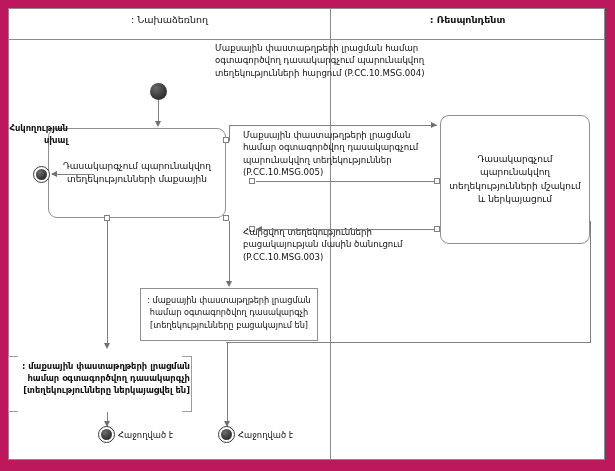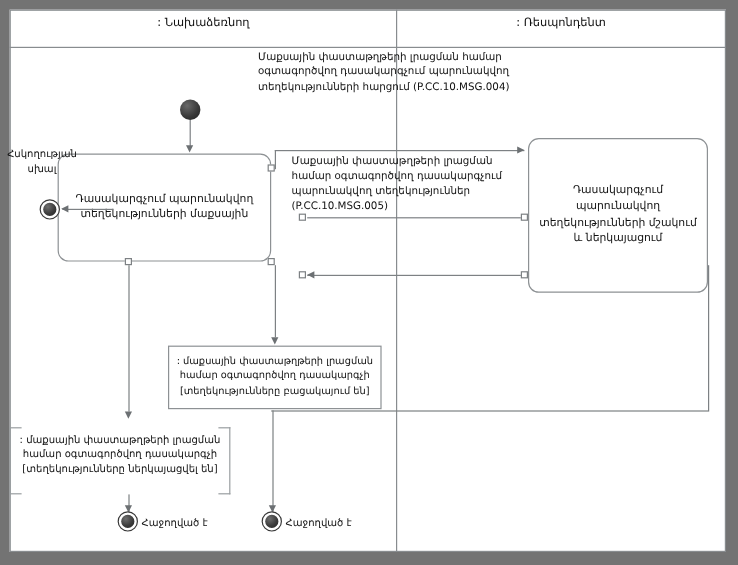--- a/index.html
+++ b/index.html
@@ -1,21 +1,21 @@
 <!DOCTYPE html>
 <html><head>
 <meta charset="utf-8">
 <style>
   html,body{margin:0;padding:0;background:#ffffff;}
   body{font-family:"DejaVu Sans","Liberation Sans",sans-serif;}
 
   #canvas{
     position:relative;
     width:615px;height:471px;
-    background:#737373;
+    background:#be185d;
     overflow:hidden;
   }
 
   
   .frame{
     position:absolute;
     left:8px;top:8px;
     width:597px;height:452px;
     border:1px solid #888c8f;
     box-sizing:border-box;
@@ -35,21 +35,21 @@
   }
   .lane-title{
     position:absolute;
     top:14px;
     font-size:9.5px;
     color:#111;
     text-align:center;
     white-space:nowrap;
   }
   #lane-title-left{left:9px;width:321px;}
-  #lane-title-right{left:331px;width:273px;}
+  #lane-title-right{left:331px;width:273px;font-weight:bold;}
 
   
   .activity{
     position:absolute;
     border:1px solid #8d9194;
     border-radius:9px;
     background:#fff;
     box-sizing:border-box;
     display:flex;
     align-items:center;
@@ -121,21 +121,22 @@
   }
   #msg-004{left:215px;top:42px;width:240px;}
   #msg-005{left:243px;top:129px;width:192px;}
   #msg-003{left:243px;top:226px;width:192px;}
 
   .edge-label{
     position:absolute;
     font-size:8.4px;
     line-height:1.45;
     color:#111;
-    text-align:center;
+    text-align:right;
+    font-weight:bold;
   }
   #label-error{left:2px;top:122px;width:66px;}
   #label-presented{left:10px;top:360px;width:180px;}
 
   .end-label{
     position:absolute;
     font-size:8.4px;
     color:#111;
     white-space:nowrap;
   }
@@ -200,20 +201,21 @@
   <div class="port" style="left:223px;top:215px;"></div>
 
   <div class="line vline" style="left:229px;top:125px;height:16px;"></div>
   <div class="line hline" style="left:229px;top:125px;width:208px;"></div>
   <div class="arrow-r" style="left:431px;top:121.5px;"></div>
 
   <div class="msg" id="msg-005">Մաքսային փաստաթղթերի լրացման համար օգտագործվող դասակարգչում պարունակվող տեղեկություններ (P.CC.10.MSG.005)</div>
   <div class="line hline" style="left:256px;top:181px;width:180px;"></div>
   <div class="port" style="left:434px;top:178px;"></div>
 
+  <div class="msg" id="msg-003">Հարցվող տեղեկությունների բացակայության մասին ծանուցում (P.CC.10.MSG.003)</div>
   <div class="line hline" style="left:256px;top:229px;width:180px;"></div>
   <div class="arrow-l" style="left:256px;top:225.5px;"></div>
   <div class="port" style="left:434px;top:226px;"></div>
 
   <div class="activity" id="activity-process">
     <span>Դասակարգչում պարունակվող տեղեկությունների մշակում և ներկայացում</span>
   </div>
 
   <div class="line vline" style="left:229px;top:221px;height:60px;"></div>
   <div class="arrow-d" style="left:225.5px;top:281px;"></div>

